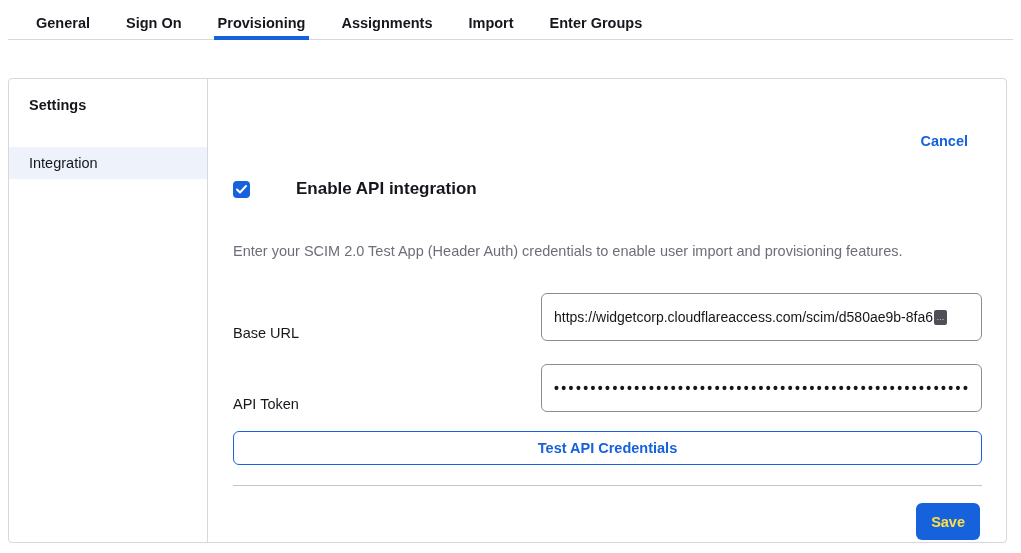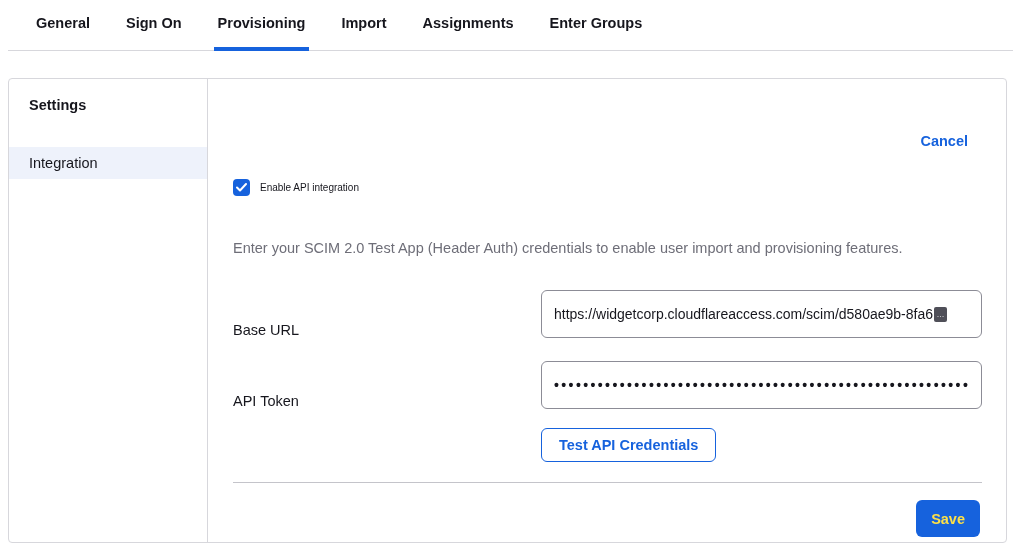--- a/index.html
+++ b/index.html
@@ -9,21 +9,21 @@
     background: #ffffff;
     color: #16161d;
     font-family: "Liberation Sans", sans-serif;
     position: relative;
     overflow: hidden;
   }
 
   
   .tabbar {
     margin: 0 8px;
-    height: 51px;
+    height: 40px;
     display: flex;
     align-items: stretch;
     border-bottom: 1px solid #d7d7dc;
     padding-left: 10px;
   }
   .tab {
     font-size: 14.5px;
     font-weight: 600;
     color: #16161d;
     padding: 15px 4px 0 4px;
@@ -95,22 +95,23 @@
     width: 17px; height: 17px;
     flex: none;
     background: #1662dd;
     border-radius: 4px;
     display: flex;
     align-items: center;
     justify-content: center;
     cursor: pointer;
   }
   .enable-label {
-    font-size: 10px;
-    font-weight: 400;
+    font-size: 17px;
+    font-weight: 700;
+    margin-left: 36px;
   }
   .description {
     margin-top: 44px;
     font-size: 14.5px;
     color: #6e6e78;
   }
   .form-row {
     display: flex;
     align-items: flex-end;
   }
@@ -153,20 +154,21 @@
   }
   .token-text {
     font-size: 14px;
     font-weight: 700;
     letter-spacing: 2.4px;
     overflow: hidden;
   }
   .test-row {
     margin-top: 19px;
     display: flex;
+    flex-direction: column;
   }
   .label-spacer { width: 308px; flex: none; }
   .test-btn {
     height: 34px;
     border: 1px solid #1662dd;
     border-radius: 6px;
     background: #fff;
     color: #1662dd;
     font-family: "Liberation Sans", sans-serif;
     font-size: 14.5px;
@@ -198,22 +200,22 @@
     cursor: pointer;
   }
 </style>
 </head>
 <body>
 
 <nav class="tabbar">
   <span class="tab">General</span>
   <span class="tab">Sign On</span>
   <span class="tab active">Provisioning</span>
+  <span class="tab">Assignments</span>
   <span class="tab">Import</span>
-  <span class="tab">Assignments</span>
   <span class="tab">Enter Groups</span>
 </nav>
 
 <section class="card">
 
   <aside class="sidebar">
     <div class="sidebar-heading">Settings</div>
     <div class="sidebar-item selected">Integration</div>
   </aside>
 

